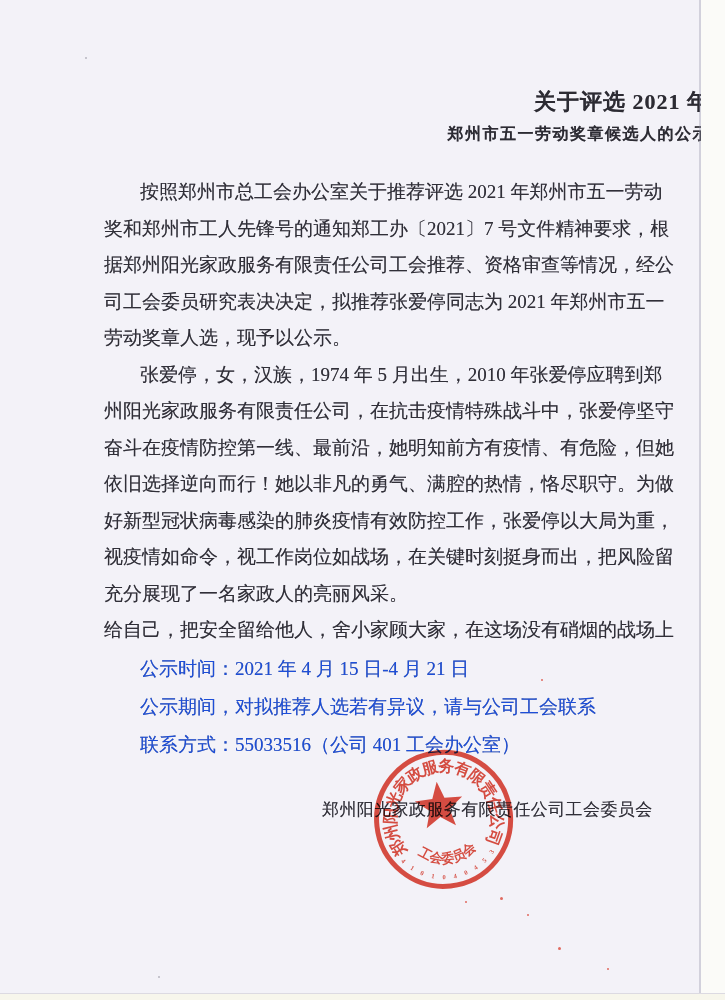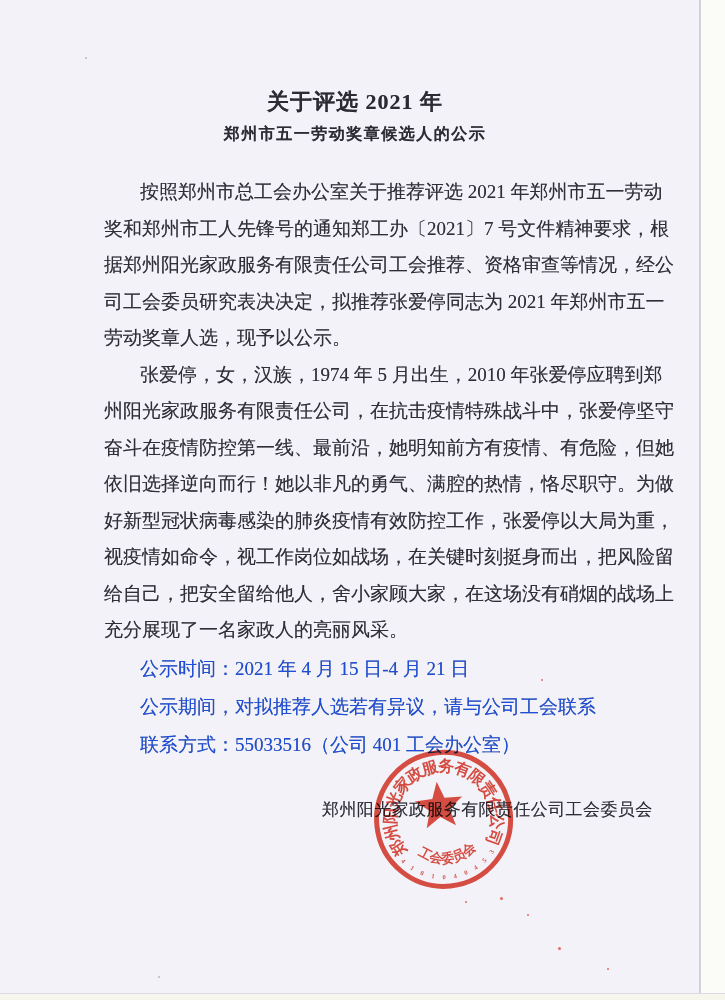--- a/index.html
+++ b/index.html
@@ -12,21 +12,21 @@
   .page{
     position:absolute;inset:0;
     background:#f3f2f8;
   }
   
   .edge-line{position:absolute;top:0;bottom:0;left:699px;width:2px;background:rgba(150,150,170,.35);}
   .edge-strip{position:absolute;top:0;bottom:0;left:701px;right:0;background:#fbfbf8;}
   .bottom-strip{position:absolute;left:0;right:0;top:993px;height:7px;background:#f7f6ec;border-top:1px solid #dcdae2;}
 
   .title{
-    position:absolute;left:0;width:710px;text-align:center;
+    position:absolute;left:0;width:710px;text-align:right;
     font-weight:700;color:#2c2b33;
     text-shadow:0 0 .6px rgba(44,43,51,.55);
     white-space:nowrap;
   }
   .title1{top:87px;font-size:22px;letter-spacing:1px;}
   .title2{top:124px;font-size:16px;letter-spacing:1.5px;}
 
   .body-block{
     position:absolute;left:104px;top:174px;width:533px;
     font-size:19px;color:#302f38;
@@ -82,22 +82,22 @@
       <div class="line fill">奖和郑州市工人先锋号的通知郑工办〔2021〕7 号文件精神要求，根</div>
       <div class="line fill">据郑州阳光家政服务有限责任公司工会推荐、资格审查等情况，经公</div>
       <div class="line fill">司工会委员研究表决决定，拟推荐张爱停同志为 2021 年郑州市五一</div>
       <div class="line">劳动奖章人选，现予以公示。</div>
       <div class="line indent fill">张爱停，女，汉族，1974 年 5 月出生，2010 年张爱停应聘到郑</div>
       <div class="line fill">州阳光家政服务有限责任公司，在抗击疫情特殊战斗中，张爱停坚守</div>
       <div class="line fill">奋斗在疫情防控第一线、最前沿，她明知前方有疫情、有危险，但她</div>
       <div class="line fill">依旧选择逆向而行！她以非凡的勇气、满腔的热情，恪尽职守。为做</div>
       <div class="line fill">好新型冠状病毒感染的肺炎疫情有效防控工作，张爱停以大局为重，</div>
       <div class="line fill">视疫情如命令，视工作岗位如战场，在关键时刻挺身而出，把风险留</div>
+      <div class="line">充分展现了一名家政人的亮丽风采。</div>
       <div class="line fill">给自己，把安全留给他人，舍小家顾大家，在这场没有硝烟的战场上</div>
-      <div class="line">充分展现了一名家政人的亮丽风采。</div>
     </div>
 
   <div class="notice-block">
 
   <div class="line">公示时间：2021 年 4 月 15 日-4 月 21 日</div>
       <div class="line">公示期间，对拟推荐人选若有异议，请与公司工会联系</div>
       <div class="line">联系方式：55033516（公司 401 工会办公室）</div>
     </div>
 
   <div class="signature">郑州阳光家政服务有限责任公司工会委员会</div>

